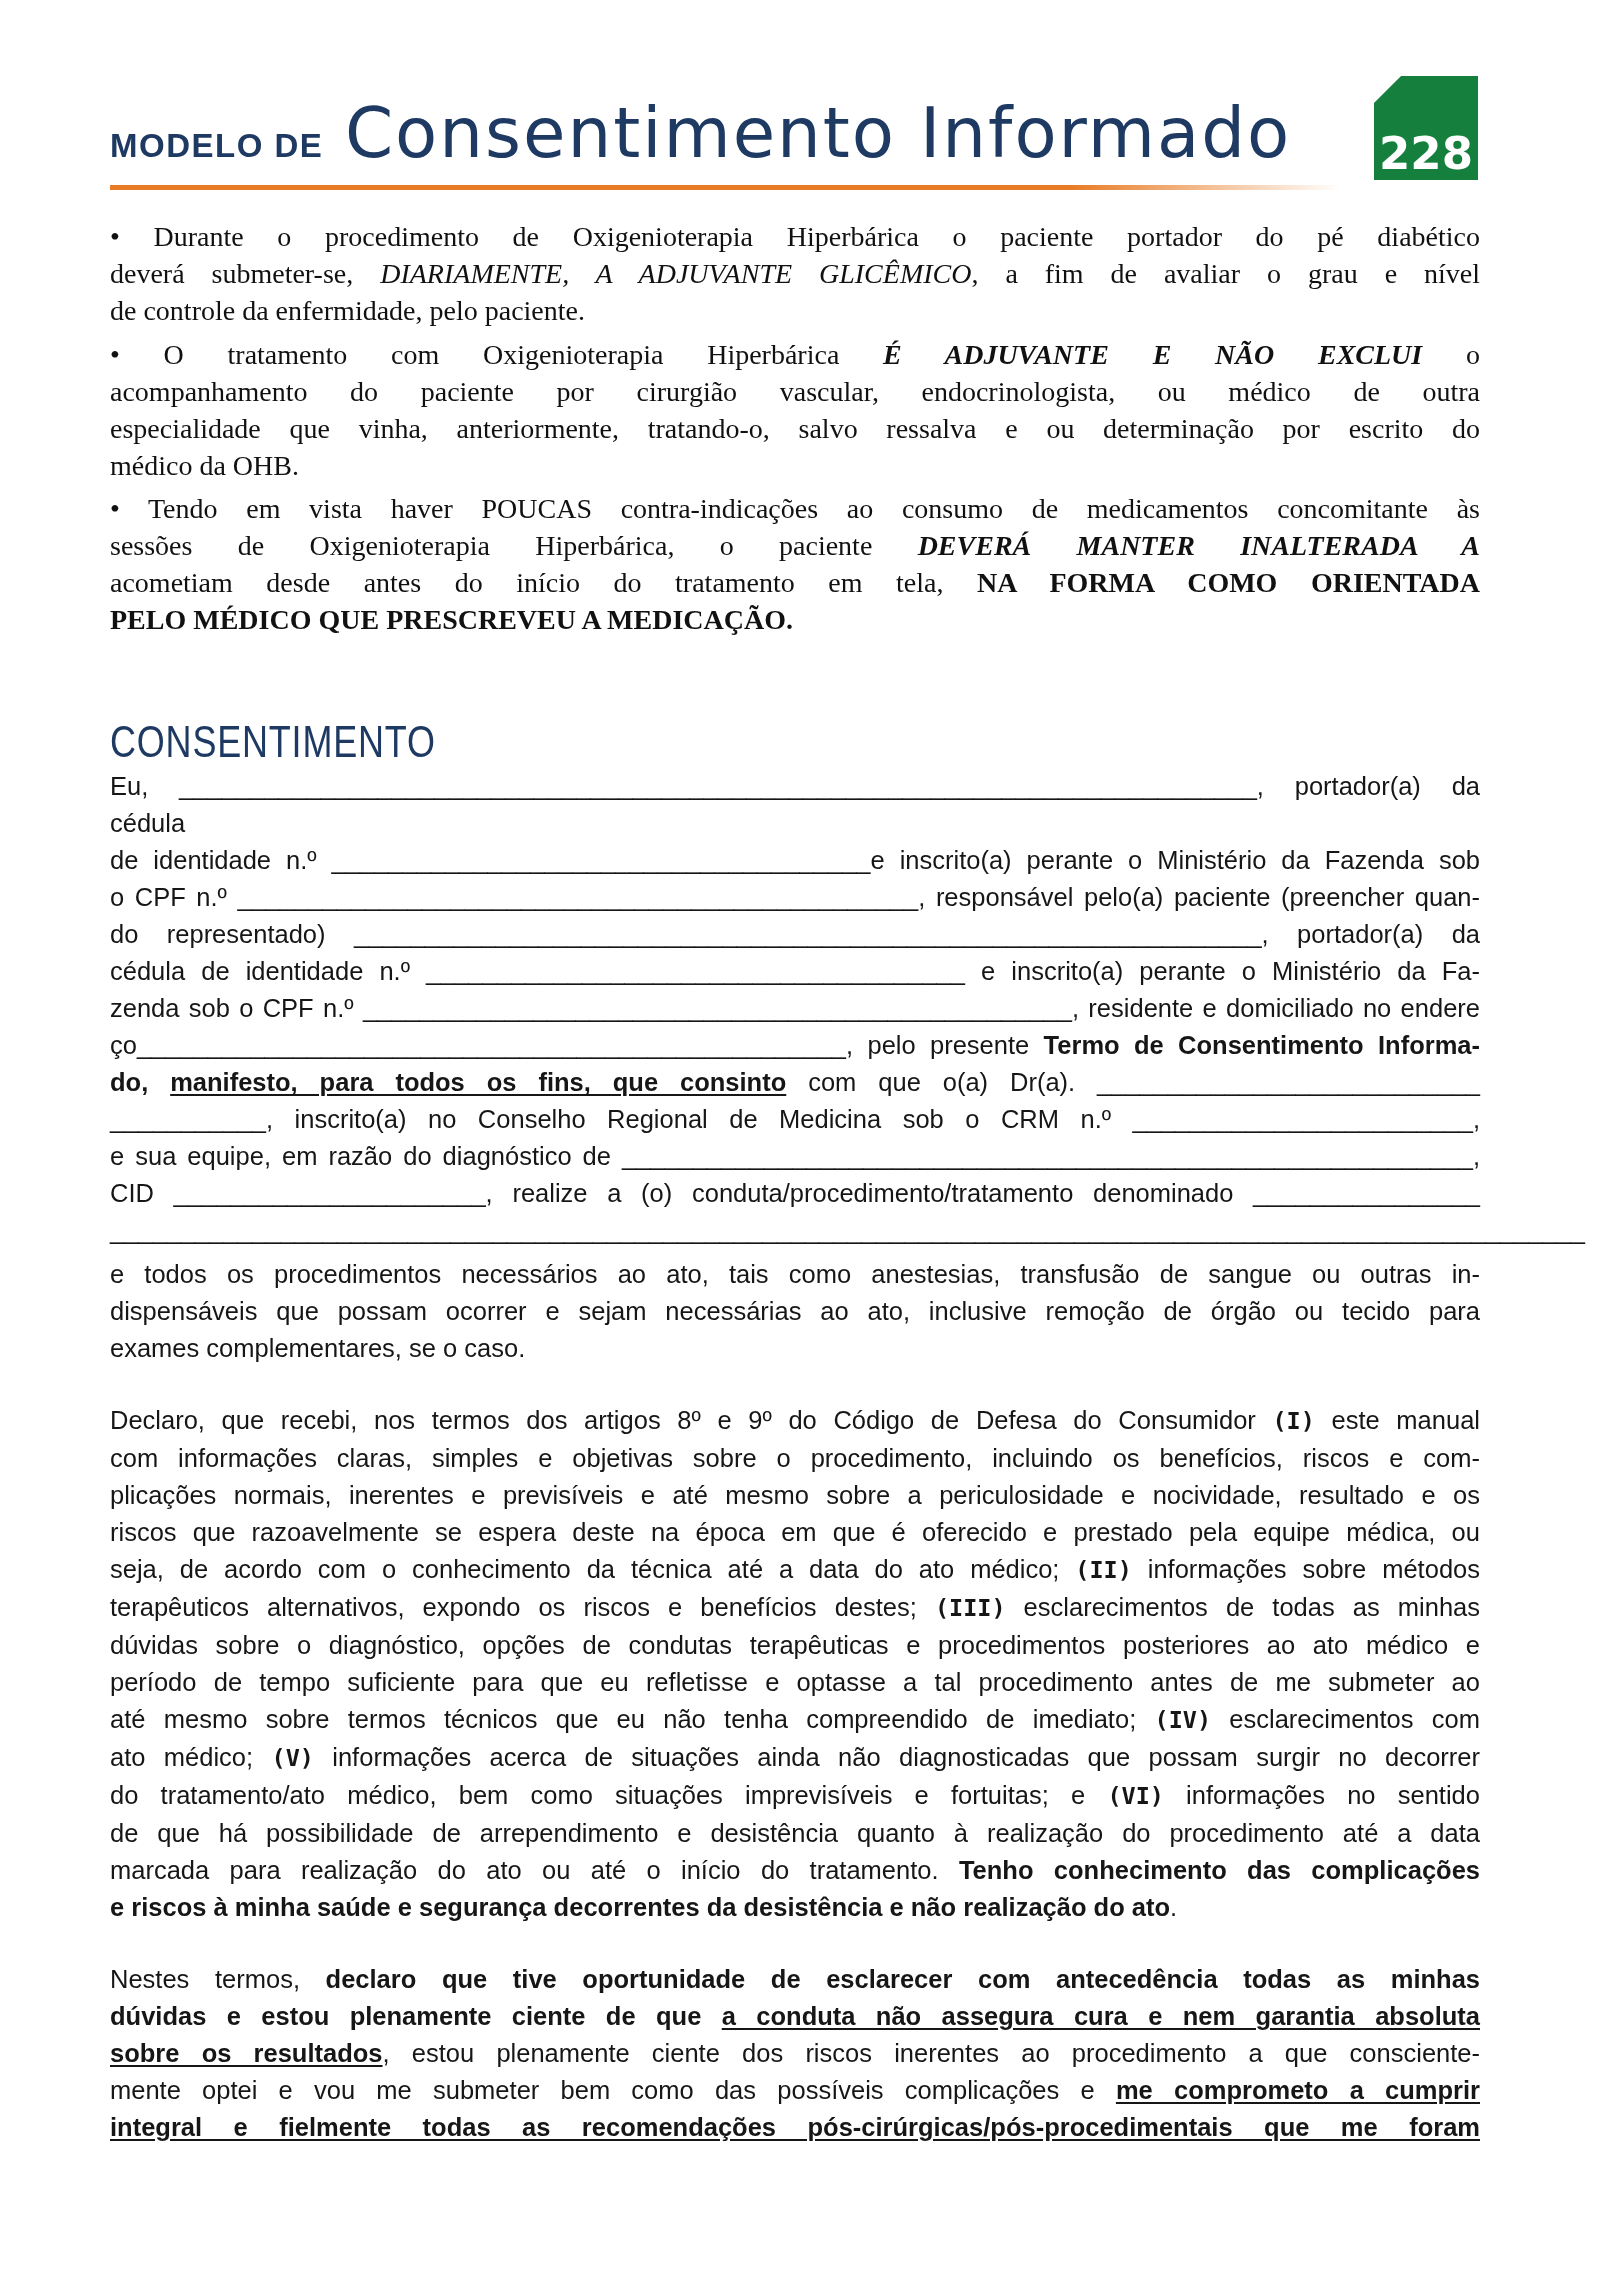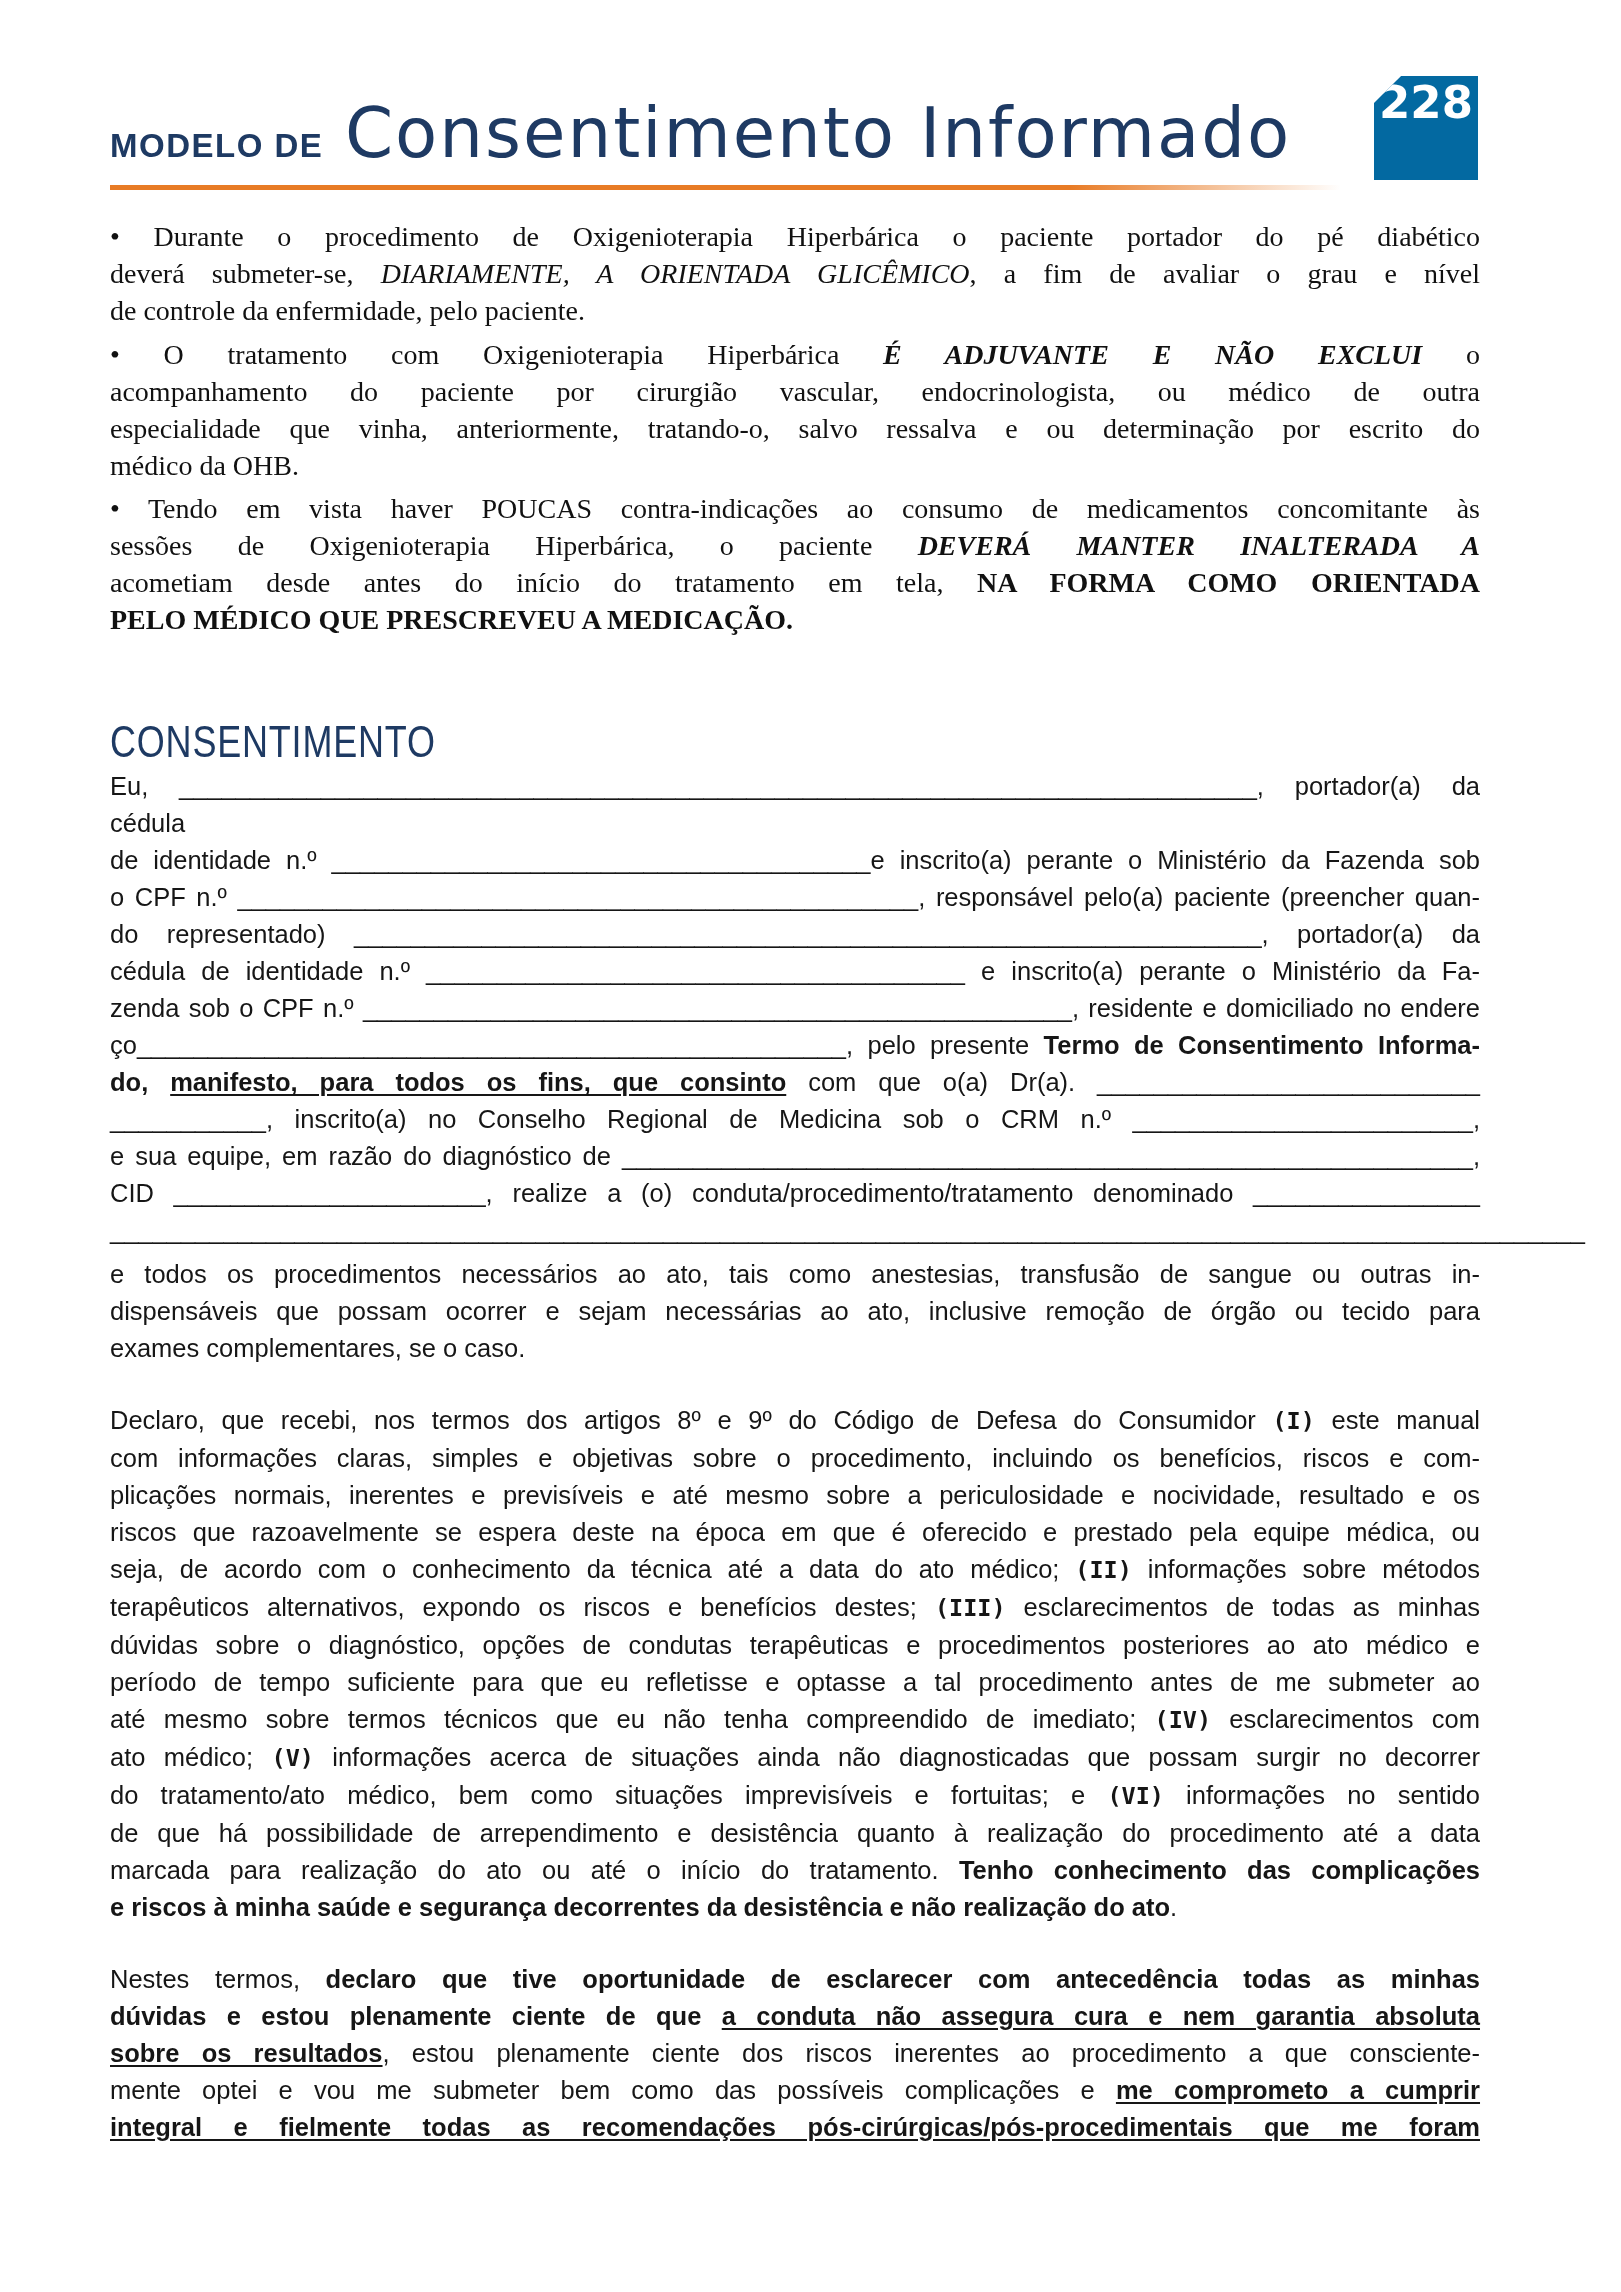--- a/index.html
+++ b/index.html
@@ -9,21 +9,21 @@
     font-family:"Liberation Sans",sans-serif; color:#161616;
   }
   
   .title-row{display:flex; align-items:baseline; gap:21.6px; color:#1e3a63;}
   .title-prefix{font-weight:bold; font-size:33px; letter-spacing:1.5px;}
   .title-main{font-family:"DejaVu Sans",sans-serif; font-weight:400; font-size:69px; letter-spacing:2px;}
   .title-rule{height:4.9px; width:1231px; margin-top:11.8px;
     background:linear-gradient(to right,#e87b25 0%,#e87b25 78%,rgba(232,123,37,0) 100%);}
   .page-badge{
     position:absolute; top:76px; right:143px; width:104px; height:104px;
-    background:#0369a1; color:#ffffff; display:flex; align-items:flex-start; justify-content:center;
+    background:#15803d; color:#ffffff; display:flex; align-items:flex-end; justify-content:center;
     font-family:"DejaVu Sans",sans-serif; font-weight:bold; font-size:45px;
     clip-path:polygon(26% 0,100% 0,100% 100%,0 100%,0 26%);
   }
   
   .line{text-align:justify; text-align-last:justify;}
   .line.last{text-align-last:auto;}
   .b{font-weight:bold;}
   .i{font-style:italic;}
   .u{text-decoration:underline; text-underline-offset:2.9px;}
   .rn{font-family:"DejaVu Sans Mono",monospace; font-weight:bold; font-size:0.92em;}
@@ -49,21 +49,21 @@
     <span class="title-main">Consentimento Informado</span>
   </div>
   <div class="title-rule"></div>
   <div class="page-badge">
     <span>228</span>
   </div>
 
   <div class="bullets">
     <div class="bullet">
         <div class="line"><span>• Durante o procedimento de Oxigenioterapia Hiperbárica o paciente portador do pé diabético</span></div>
-        <div class="line"><span>deverá submeter-se, </span><span class="i">DIARIAMENTE, A ORIENTADA GLICÊMICO</span><span>, a fim de avaliar o grau e nível</span></div>
+        <div class="line"><span>deverá submeter-se, </span><span class="i">DIARIAMENTE, A ADJUVANTE GLICÊMICO</span><span>, a fim de avaliar o grau e nível</span></div>
         <div class="line last"><span>de controle da enfermidade, pelo paciente.</span></div>
       </div>
     <div class="bullet">
         <div class="line"><span>• O tratamento com Oxigenioterapia Hiperbárica </span><span class="b i">É ADJUVANTE E NÃO EXCLUI</span><span> o</span></div>
         <div class="line"><span>acompanhamento do paciente por cirurgião vascular, endocrinologista, ou médico de outra</span></div>
         <div class="line"><span>especialidade que vinha, anteriormente, tratando-o, salvo ressalva e ou determinação por escrito do</span></div>
         <div class="line last"><span>médico da OHB.</span></div>
       </div>
     <div class="bullet">
         <div class="line"><span>• Tendo em vista haver POUCAS contra-indicações ao consumo de medicamentos concomitante às</span></div>

